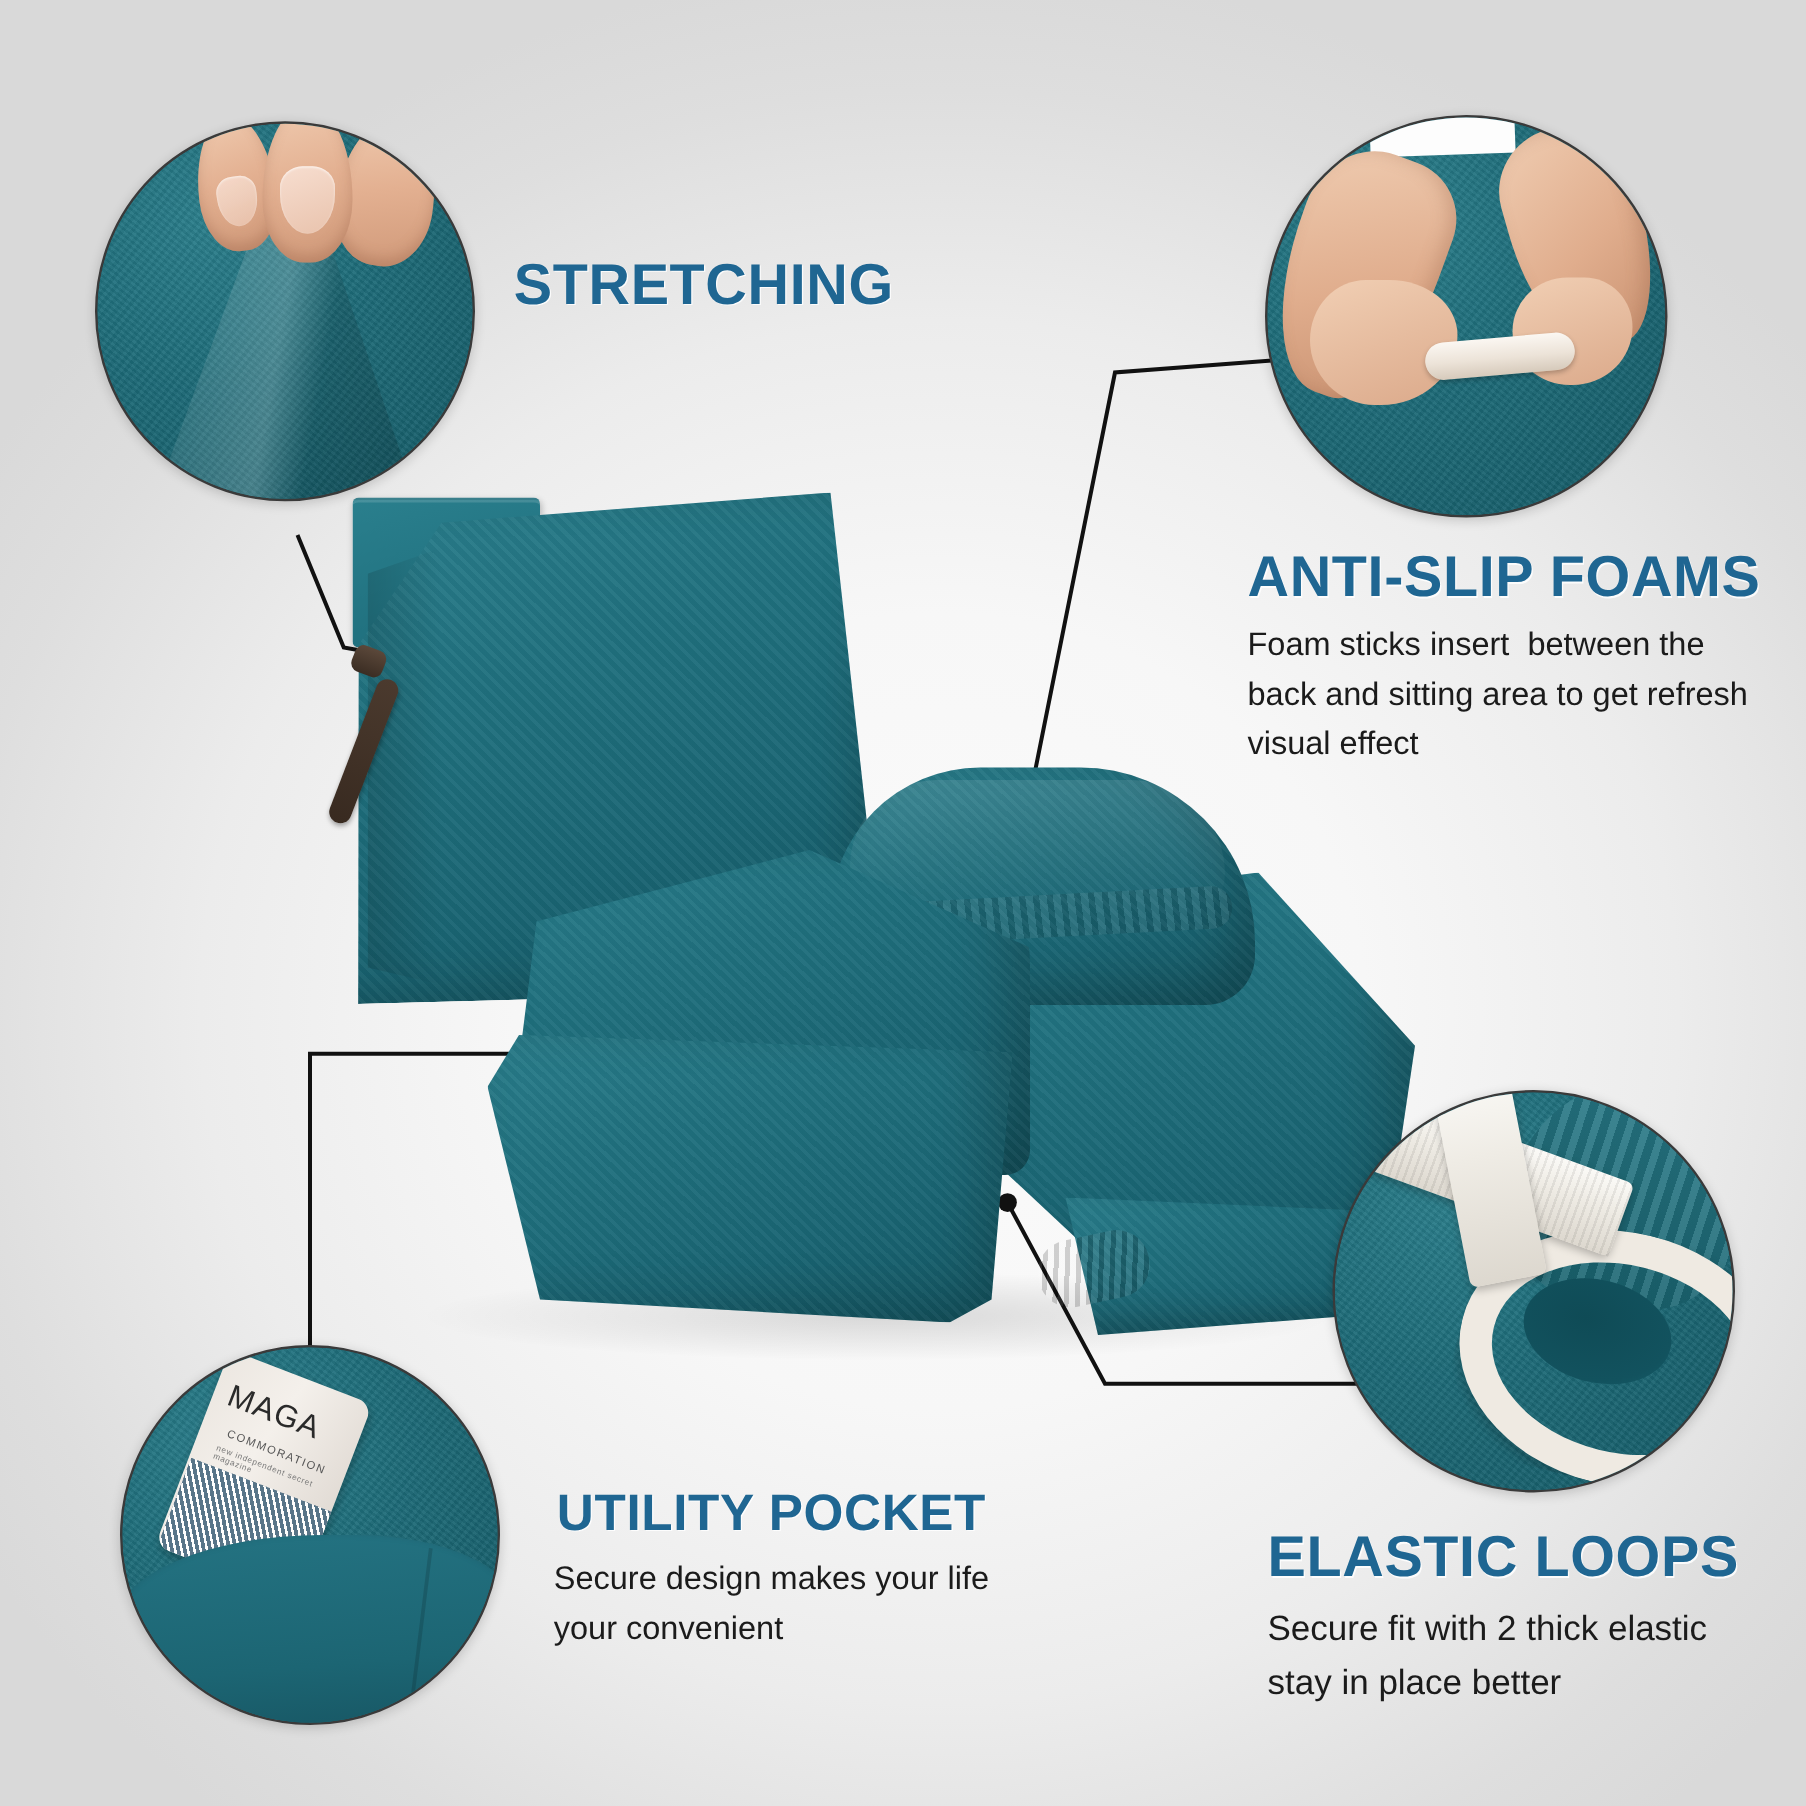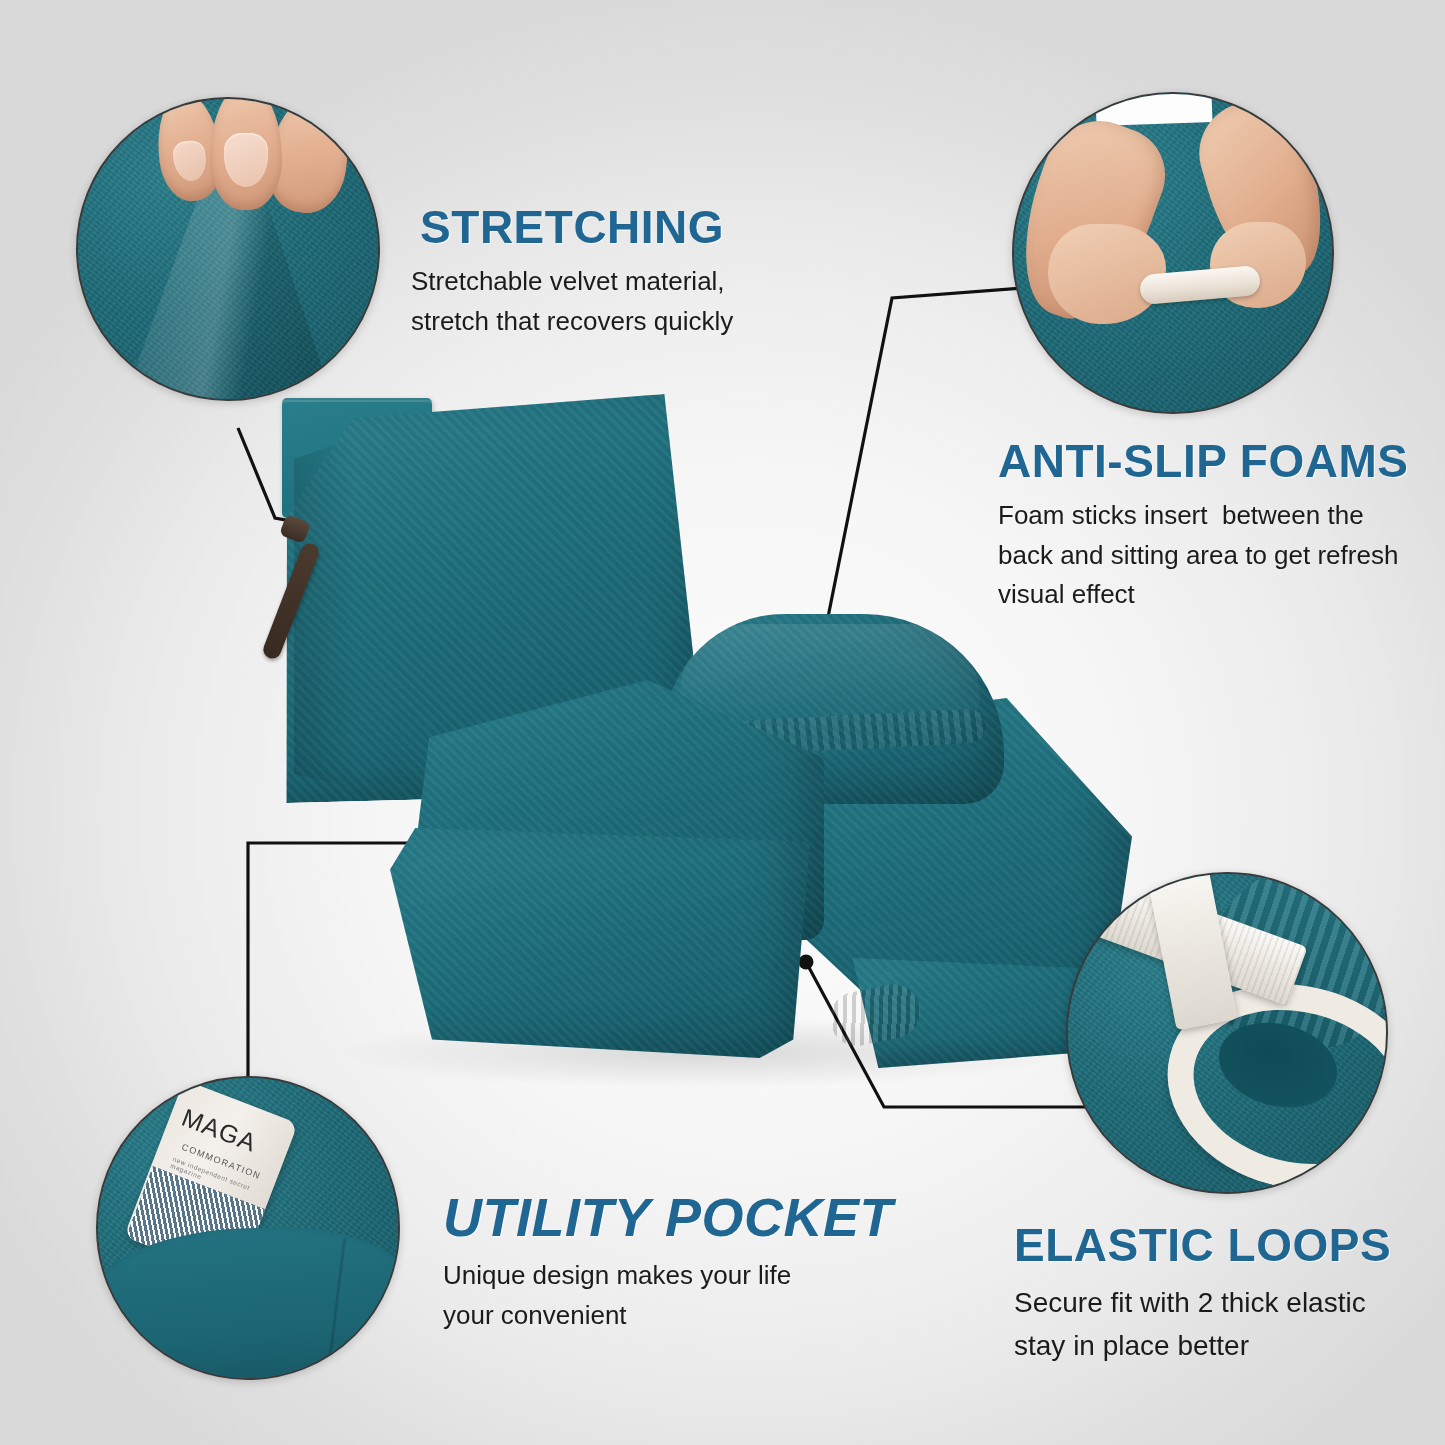--- a/index.html
+++ b/index.html
@@ -34,21 +34,21 @@
 
   #c-stretch{left:411px;top:204px;}
   #c-stretch .head{font-size:46px;}
   #c-stretch .body{margin-top:12px;font-size:26px;}
 
   #c-foam{left:998px;top:438px;}
   #c-foam .head{font-size:46px;}
   #c-foam .body{margin-top:12px;font-size:26px;}
 
   #c-pocket{left:443px;top:1190px;}
-  #c-pocket .head{font-size:54px;font-style:italic;}
+  #c-pocket .head{font-size:41px;}
   #c-pocket .body{margin-top:12px;font-size:26px;}
 
   #c-loops{left:1014px;top:1222px;}
   #c-loops .head{font-size:46px;}
   #c-loops .body{margin-top:14px;font-size:28px;}
 
   
   .inset{
     position:absolute;border-radius:50%;overflow:hidden;
     border:2px solid #3a3a3a;
@@ -393,39 +393,35 @@
     <div class="fabric"></div>
     <div class="ruche"></div>
     <div class="inner-shadow"></div>
     <div class="loop"></div>
     <div class="band ribs b1"></div>
     <div class="band b2"></div>
   </div>
 
   <div class="callout" id="c-stretch">
     <div class="head">STRETCHING</div>
-    <div class="body">
-      <div>Stretchable velvet material,</div>
-      <div>stretch that recovers quickly</div>
-    </div>
   </div>
 
   <div class="callout" id="c-foam">
     <div class="head">ANTI-SLIP FOAMS</div>
     <div class="body">
       <div>Foam sticks insert  between the</div>
       <div>back and sitting area to get refresh</div>
       <div>visual effect</div>
     </div>
   </div>
 
   <div class="callout" id="c-pocket">
     <div class="head">UTILITY POCKET</div>
     <div class="body">
-      <div>Unique design makes your life</div>
+      <div>Secure design makes your life</div>
       <div>your convenient</div>
     </div>
   </div>
 
   <div class="callout" id="c-loops">
     <div class="head">ELASTIC LOOPS</div>
     <div class="body">
       <div>Secure fit with 2 thick elastic</div>
       <div>stay in place better</div>
     </div>

